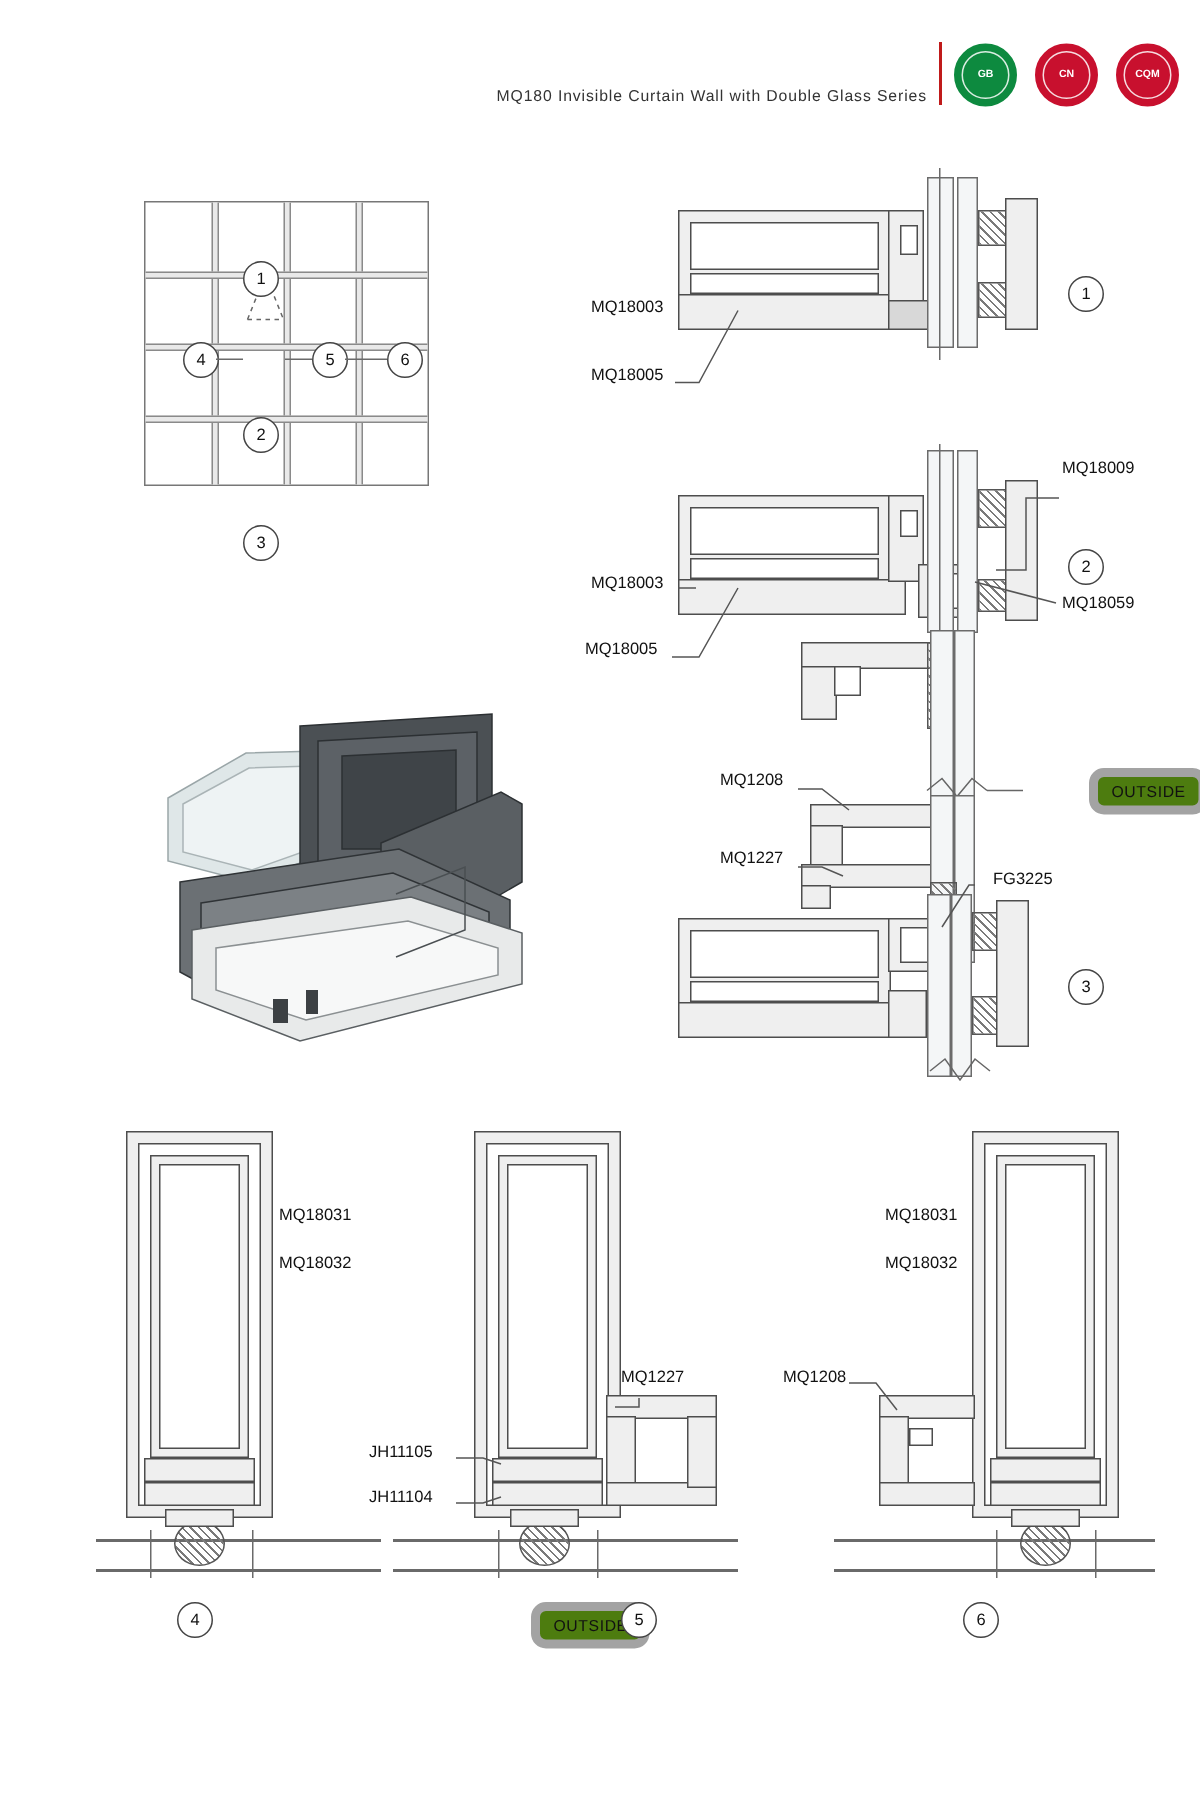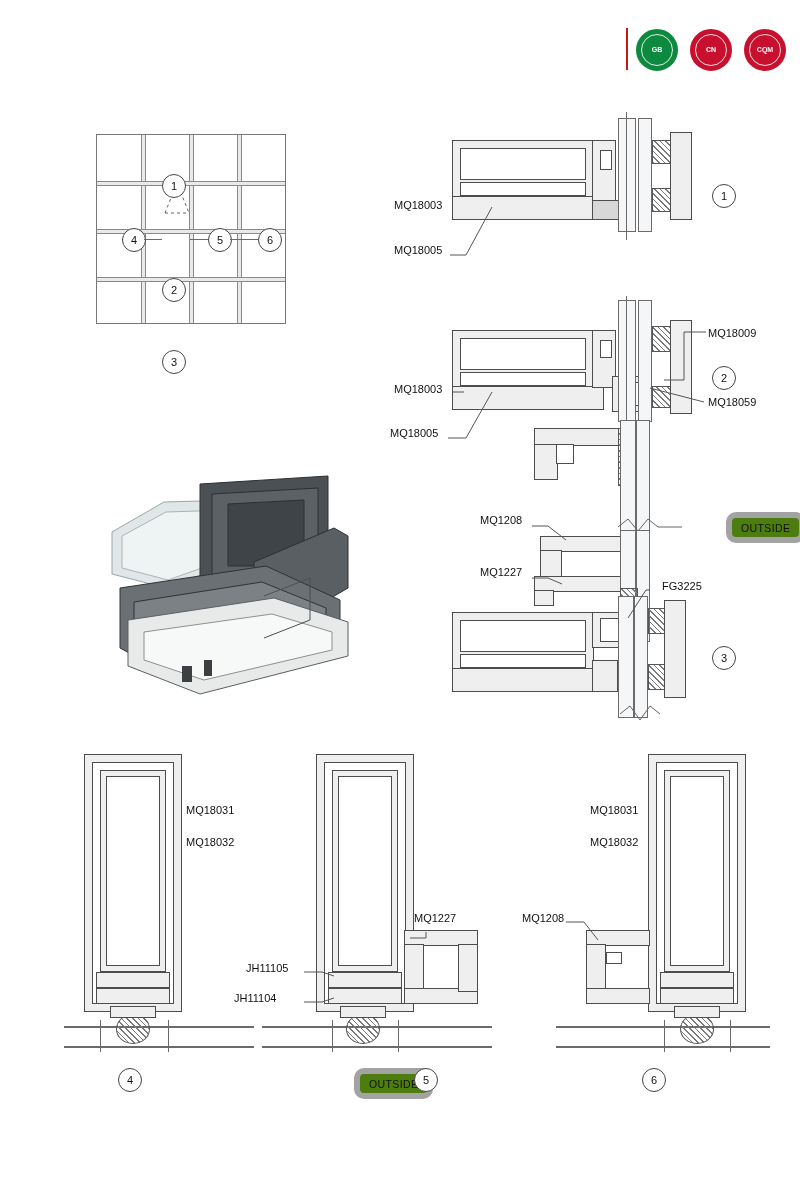--- a/index.html
+++ b/index.html
@@ -76,20 +76,21 @@
   .f-bar{width:1px;height:26px;background:#fff;margin-right:6px;}
   .f-page{font-size:20px;font-weight:bold;color:#fff;}
   .f-mark{position:absolute;right:16px;top:20px;width:56px;height:32px;}
 </style>
 </head>
 <body>
 
 <div class="page">
 
   <div class="header">
+    <div class="title-en">MQ180  Invisible  Curtain  Wall  with  Double  Glass  Series</div>
     <div class="hdr-divider"></div>
     <div class="logos">
       <div class="logo green">
         <span class="inner">GB</span>
       </div>
       <div class="logo red">
         <span class="inner">CN</span>
       </div>
       <div class="logo red2">
         <span class="inner">CQM</span>
@@ -192,21 +193,21 @@
 
     <div class="alu" style="left:534px;top:428px;width:96px;height:16px;"></div>
     <div class="alu" style="left:534px;top:444px;width:22px;height:34px;"></div>
     <div class="alu" style="left:556px;top:444px;width:16px;height:18px;background:#fff;"></div>
     <div class="hatch" style="left:618px;top:428px;width:16px;height:56px;"></div>
     <div class="glass" style="left:620px;top:420px;width:14px;height:110px;"></div>
     <div class="glass" style="left:636px;top:420px;width:12px;height:110px;"></div>
   </div>
   <div class="lbl" style="left:394px;top:383px;">MQ18003</div>
   <div class="lbl" style="left:390px;top:427px;">MQ18005</div>
-  <div class="lbl" style="left:708px;top:327px;">MQ18009</div>
+  <div class="lbl" style="left:708px;top:306px;">MQ18009</div>
   <div class="lbl" style="left:708px;top:396px;">MQ18059</div>
   <svg style="position:absolute;left:440px;top:370px;width:80px;height:80px;">
     <polyline points="8,68 26,68 52,22" fill="none" stroke="#555" stroke-width="1"></polyline>
     <line x1="12" y1="22" x2="24" y2="22" stroke="#555" stroke-width="1"></line>
   </svg>
   <svg style="position:absolute;left:640px;top:318px;width:80px;height:100px;">
     <polyline points="24,62 44,62 44,14 66,14" fill="none" stroke="#555" stroke-width="1"></polyline>
     <polyline points="10,70 64,84" fill="none" stroke="#555" stroke-width="1"></polyline>
   </svg>
   <div class="bubble" style="left:712px;top:366px;">2</div>
@@ -288,21 +289,21 @@
 
     <div class="line" style="left:262px;top:1026px;width:230px;height:2px;"></div>
     <div class="line" style="left:262px;top:1046px;width:230px;height:2px;"></div>
     <div class="hatch" style="left:346px;top:1014px;width:32px;height:28px;border-radius:50%;"></div>
     <div class="alu" style="left:340px;top:1006px;width:44px;height:10px;"></div>
     <div class="vline" style="left:332px;top:1020px;height:32px;"></div>
     <div class="vline" style="left:398px;top:1020px;height:32px;"></div>
   </div>
   <div class="lbl" style="left:414px;top:912px;">MQ1227</div>
   <div class="lbl" style="left:246px;top:962px;">JH11105</div>
-  <div class="lbl" style="left:234px;top:992px;">JH11104</div>
+  <div class="lbl" style="left:246px;top:992px;">JH11104</div>
   <svg style="position:absolute;left:300px;top:930px;width:180px;height:90px;">
     <polyline points="110,8 126,8 126,2" fill="none" stroke="#555" stroke-width="1"></polyline>
     <polyline points="4,42 22,42 34,46" fill="none" stroke="#555" stroke-width="1"></polyline>
     <polyline points="4,72 22,72 34,68" fill="none" stroke="#555" stroke-width="1"></polyline>
   </svg>
   <div class="pill" style="left:310px;top:1068px;">OUTSIDE</div>
   <div class="bubble" style="left:414px;top:1068px;">5</div>
 
   <div>
     <div class="alu" style="left:648px;top:754px;width:96px;height:256px;"></div>

